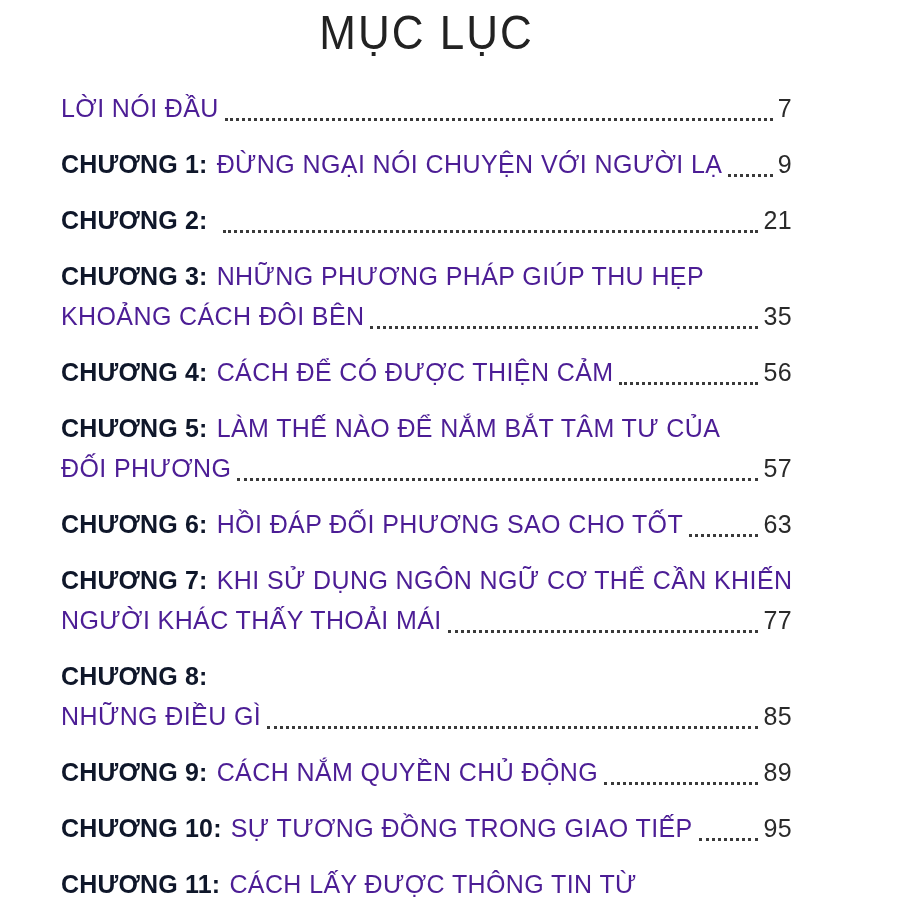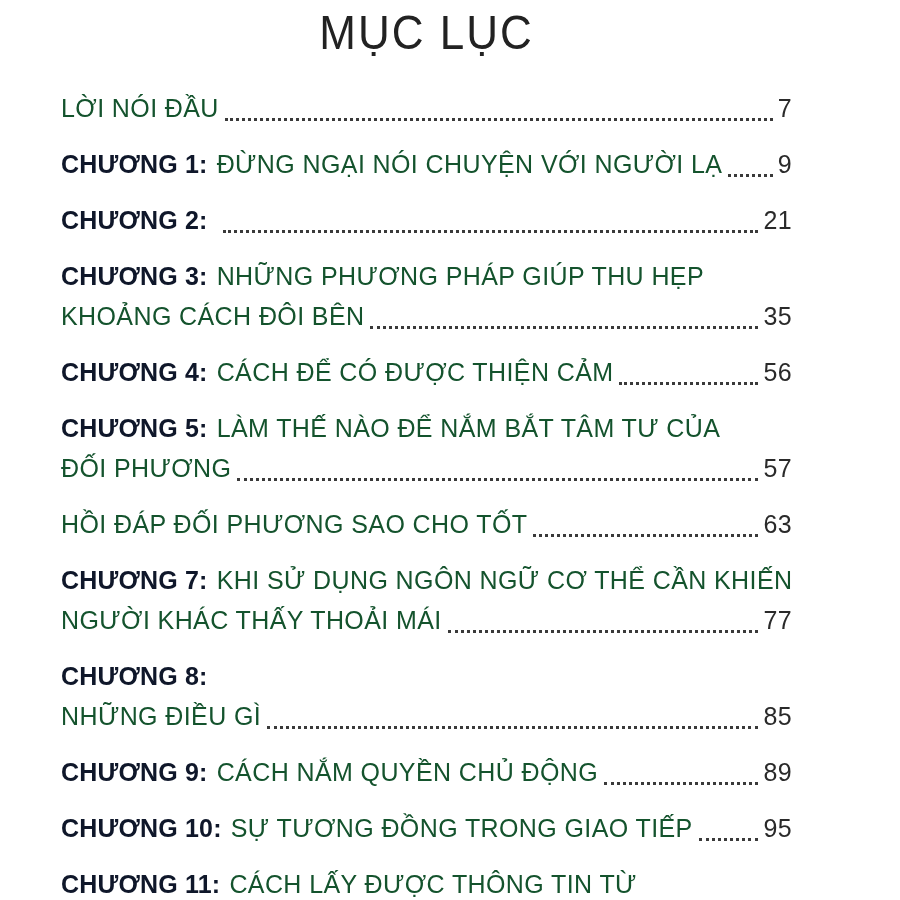--- a/index.html
+++ b/index.html
@@ -41,21 +41,21 @@
     white-space: nowrap;
   }
   .prefix {
     font-weight: 700;
     letter-spacing: 0.2px;
     color: #0f172a;
     margin-right: 9px;
   }
   .text {
     font-weight: 400;
-    color: #14532d;
+    color: #4c1d95;
   }
   .dots {
     flex: 1 1 auto;
     min-width: 14px;
     margin: 0 5px 7px 6px;
     border-bottom: 3px dotted #3a3a3a;
     align-self: flex-end;
   }
   .page-num {
     font-weight: 400;
@@ -115,20 +115,21 @@
           <span class="text">LÀM THẾ NÀO ĐỂ NẮM BẮT TÂM TƯ CỦA</span>
         </div>
         <div class="line">
           <span class="text">ĐỐI PHƯƠNG</span>
           <span class="dots"></span>
           <span class="page-num">57</span>
         </div>
       </div>
       <div class="entry">
         <div class="line">
+          <span class="prefix">CHƯƠNG 6:</span>
           <span class="text">HỒI ĐÁP ĐỐI PHƯƠNG SAO CHO TỐT</span>
           <span class="dots"></span>
           <span class="page-num">63</span>
         </div>
       </div>
       <div class="entry">
         <div class="line">
           <span class="prefix">CHƯƠNG 7:</span>
           <span class="text">KHI SỬ DỤNG NGÔN NGỮ CƠ THỂ CẦN KHIẾN</span>
         </div>

